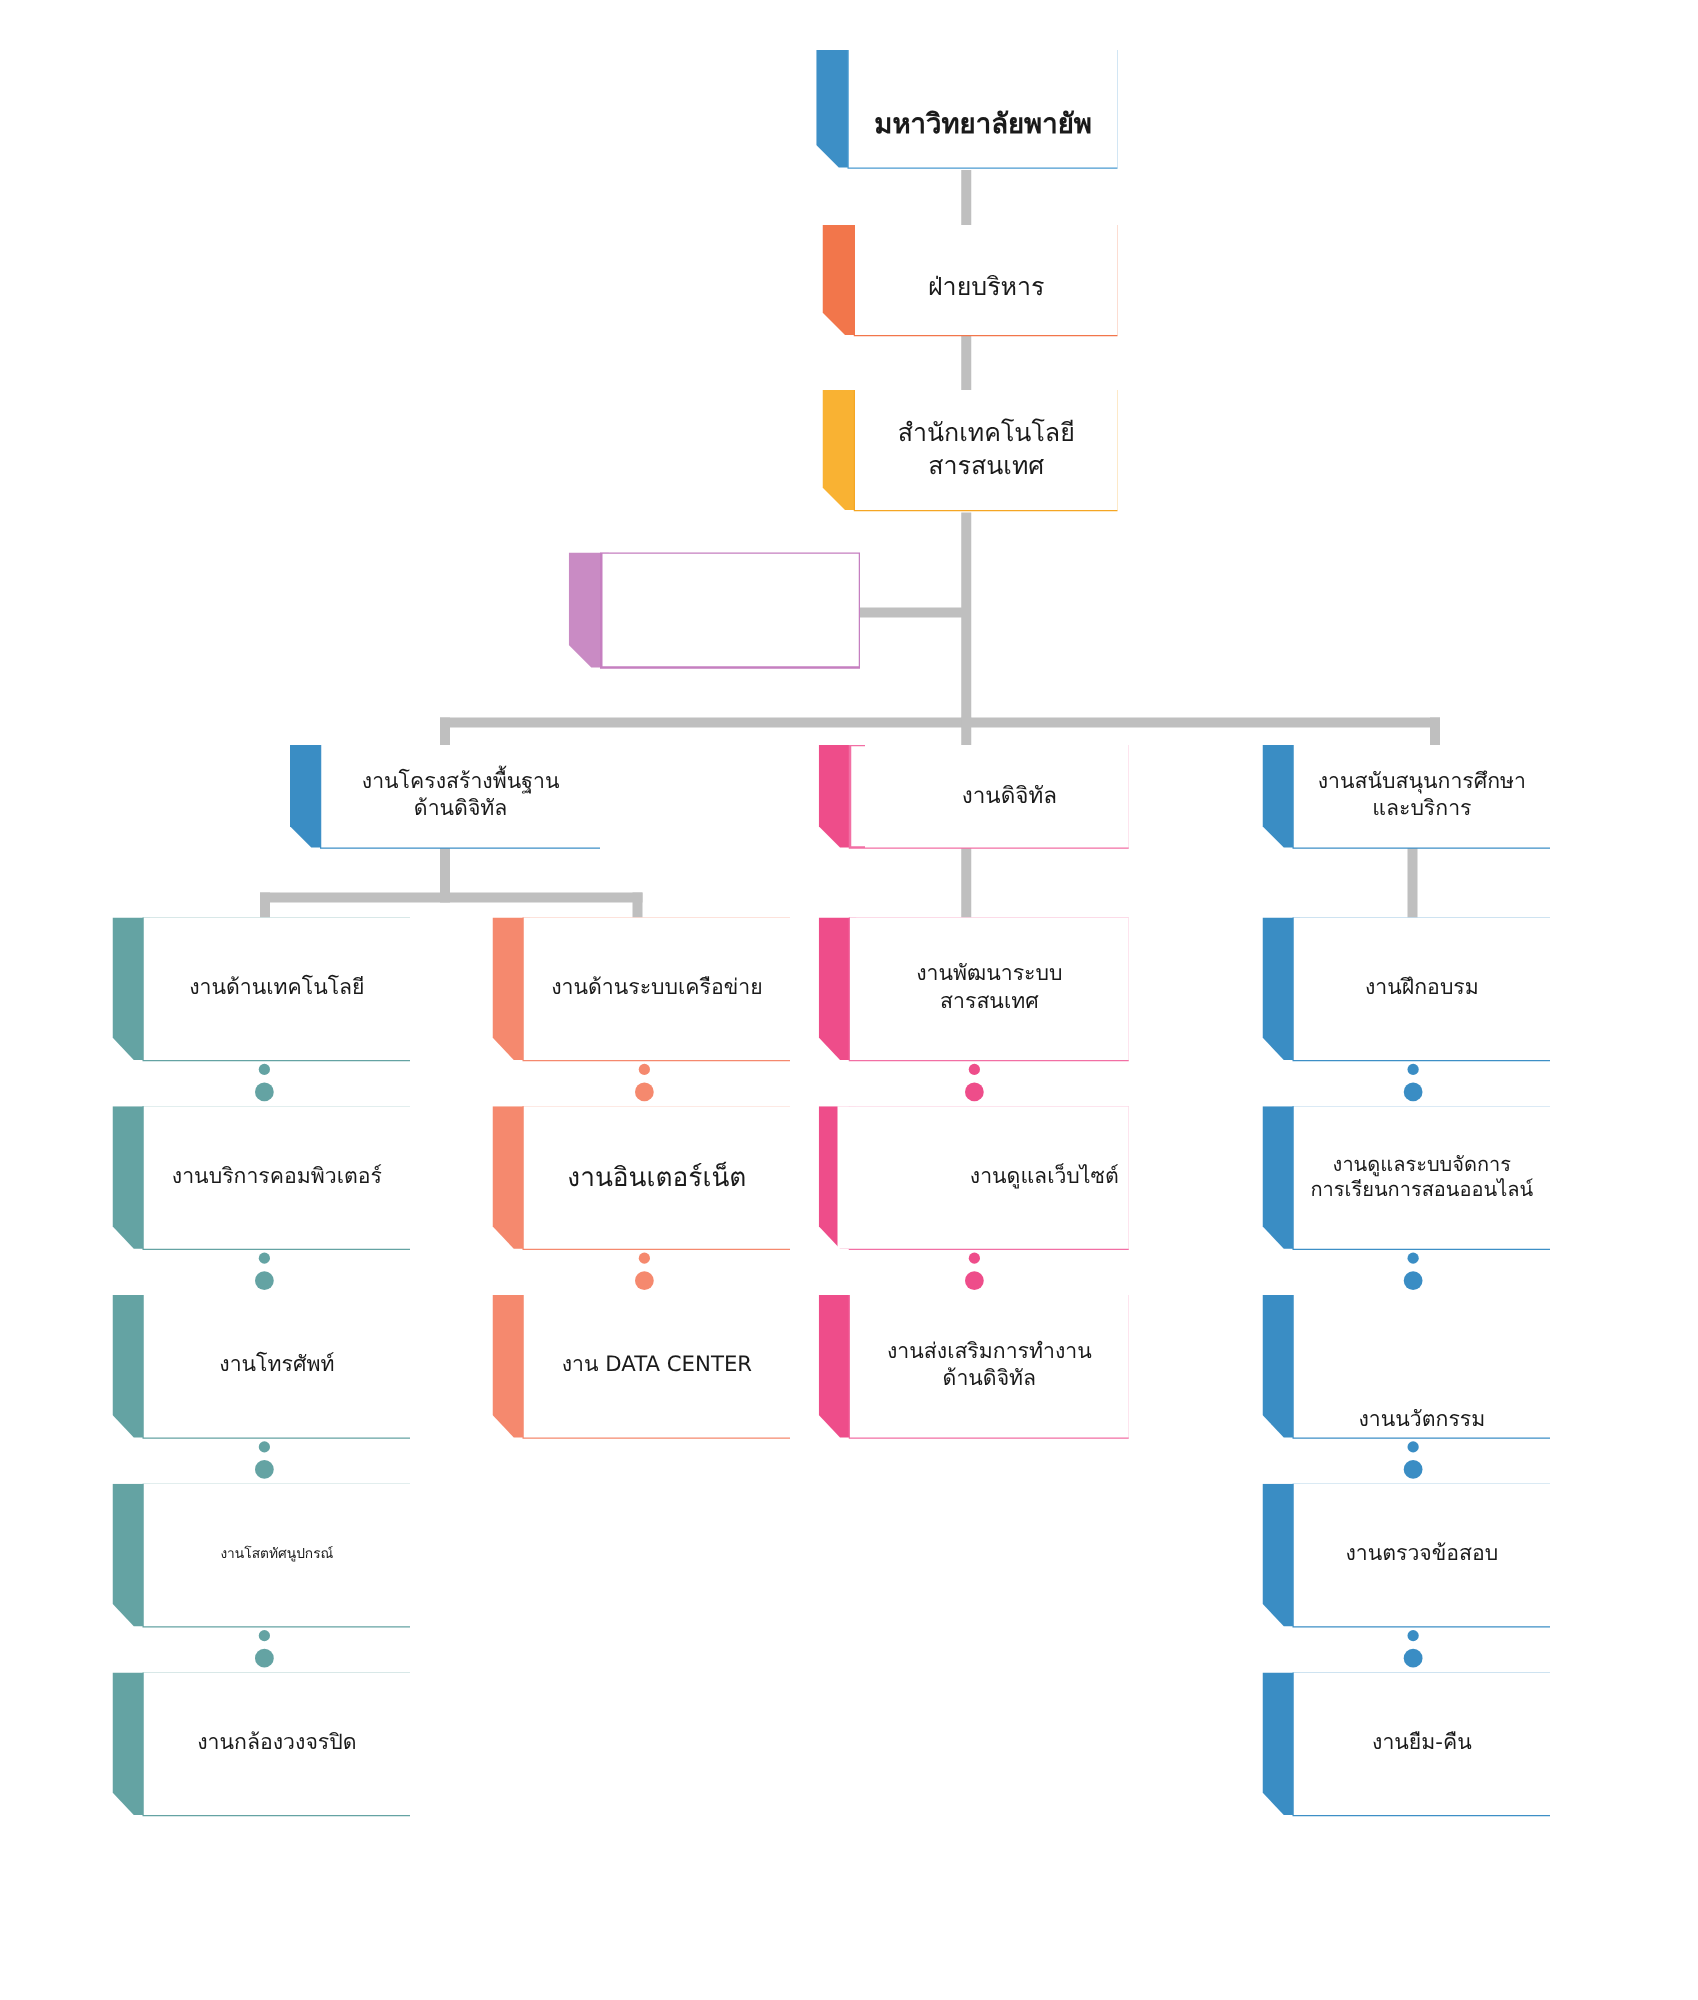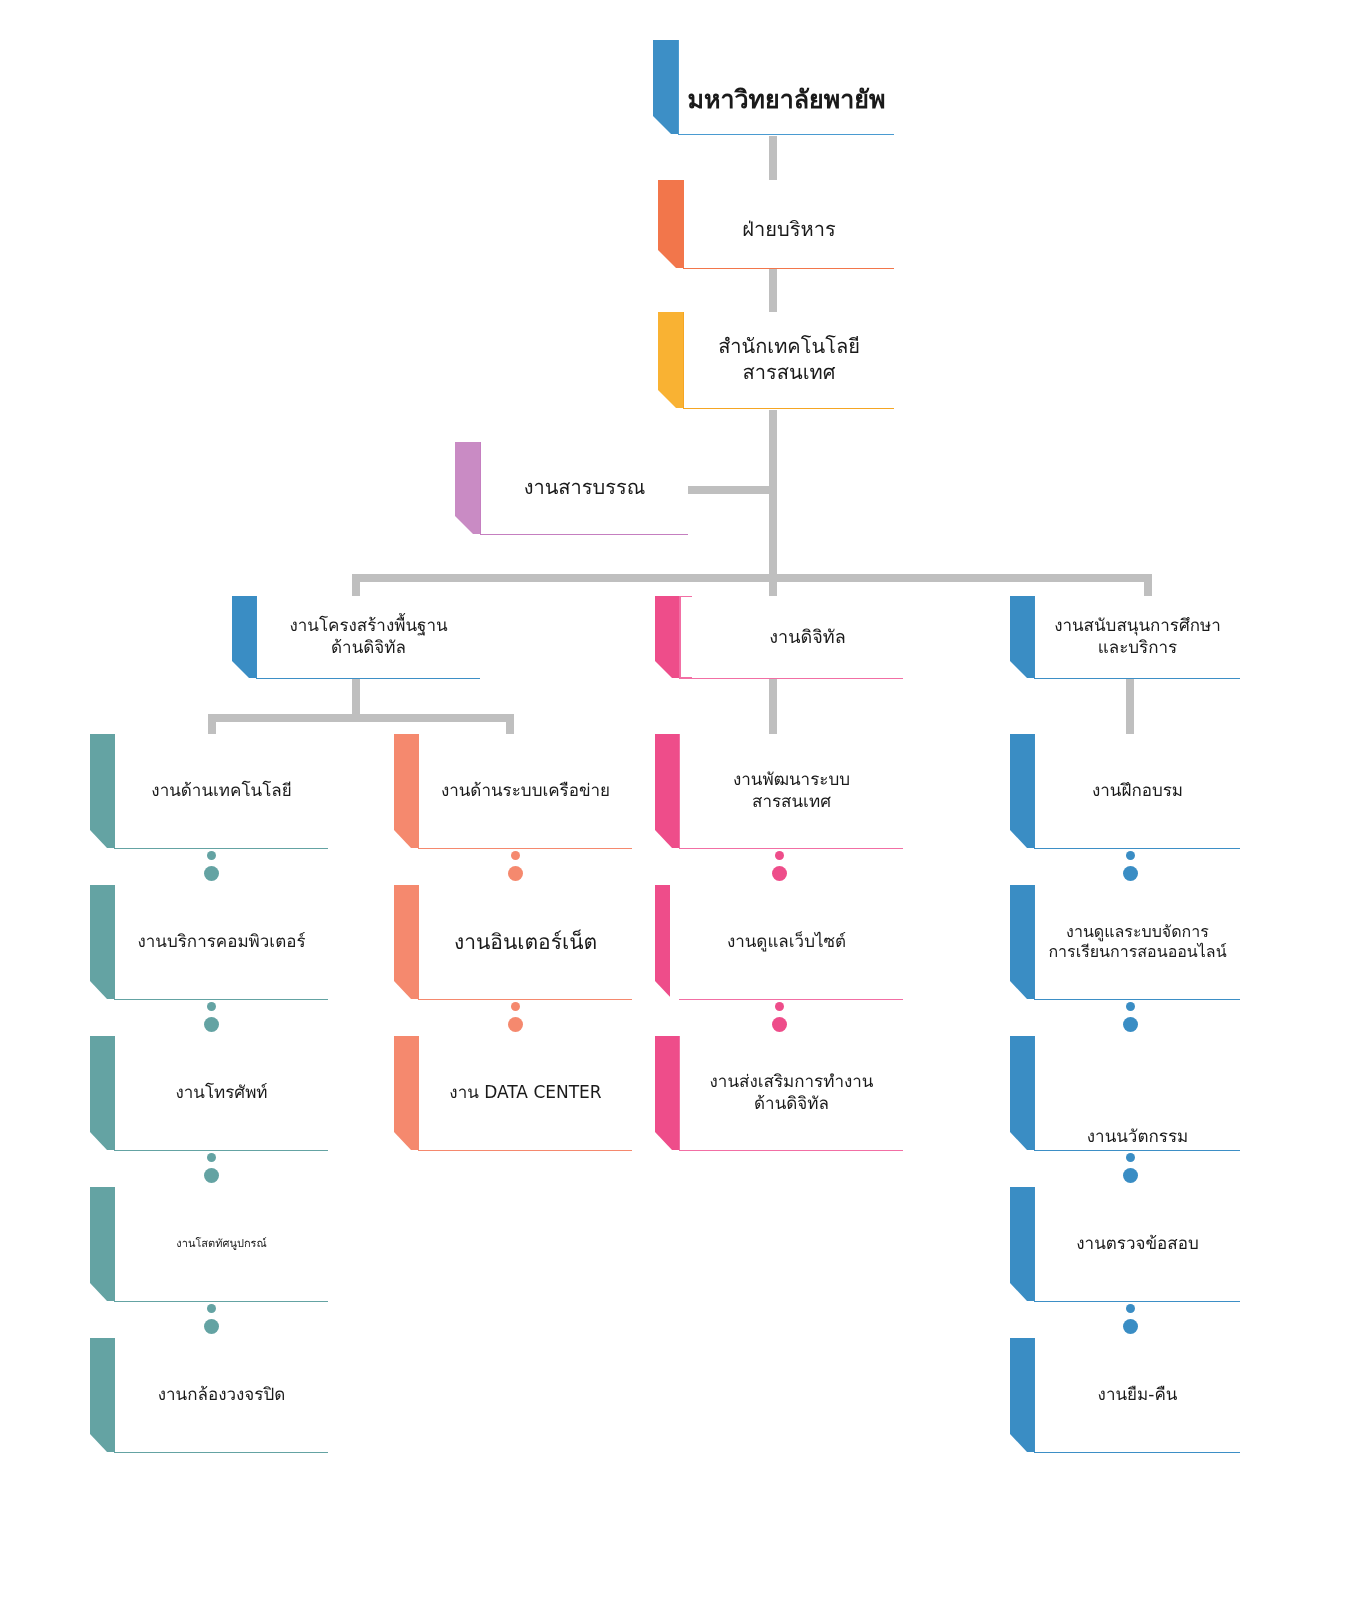--- a/index.html
+++ b/index.html
@@ -90,21 +90,21 @@
 
   <div class="conn" style="left:769px; top:678px; width:8px; height:58px;"></div>
   <div class="conn" style="left:1126px; top:678px; width:8px; height:58px;"></div>
 
   <div class="node" style="left:653px; top:40px; width:241px; height:98px;">
     <svg class="tab" viewBox="0 0 241 98" preserveAspectRatio="none">
       <polygon points="0,0 32,0 32,94 18,94 0,76" fill="#3D8FC6"></polygon>
       <rect x="26" y="0" width="215" height="94" fill="#ffffff" stroke="#4A9BD1" stroke-width="2"></rect>
     </svg>
     <div class="body" style="border:0;">
-      <span class="label" style="font-size:25px; font-weight:700;margin-top:26px;">มหาวิทยาลัยพายัพ</span>
+      <span class="label" style="font-size:22px; font-weight:700;margin-top:26px;">มหาวิทยาลัยพายัพ</span>
     </div>
   </div>
 
   <div class="node" style="left:658px; top:180px; width:236px; height:92px;">
     <svg class="tab" viewBox="0 0 236 92" preserveAspectRatio="none">
       <polygon points="0,0 32,0 32,88 18,88 0,70" fill="#F2764B"></polygon>
       <rect x="26" y="0" width="210" height="88" fill="#ffffff" stroke="#F2764B" stroke-width="2"></rect>
     </svg>
     <div class="body">
       <span class="label" style="font-size:20px;margin-top:12px;">ฝ่ายบริหาร</span>
@@ -120,23 +120,20 @@
       <span class="label" style="font-size:20px;">สำนักเทคโนโลยี
 สารสนเทศ</span>
     </div>
   </div>
 
   <div class="node" style="left:455px; top:442px; width:233px; height:96px;">
     <svg class="tab" viewBox="0 0 233 96" preserveAspectRatio="none">
       <polygon points="0,0 32,0 32,92 18,92 0,74" fill="#C98BC4"></polygon>
       <rect x="26" y="0" width="207" height="92" fill="#ffffff" stroke="#C57FC0" stroke-width="2"></rect>
     </svg>
-    <div class="body">
-      <span class="label" style="font-size:20px;">งานสารบรรณ</span>
-    </div>
   </div>
 
   <div class="node" style="left:232px; top:596px; width:248px; height:86px;padding-left:48px;">
     <svg class="tab" viewBox="0 0 248 86" preserveAspectRatio="none">
       <polygon points="0,0 30,0 30,82 17,82 0,65" fill="#3A8DC4"></polygon>
       <rect x="25" y="0" width="223" height="82" fill="#ffffff" stroke="#3D8FC6" stroke-width="2"></rect>
     </svg>
     <div class="body" style="left:25px;">
       <span class="label" style="font-size:17px;">งานโครงสร้างพื้นฐาน
 ด้านดิจิทัล</span>
@@ -295,21 +292,21 @@
     <span class="d sm" style="background:#EE4D8A;"></span>
     <span class="d lg" style="background:#EE4D8A;"></span>
     <span class="d sm" style="background:#EE4D8A;"></span>
   </div>
 
   <div class="node" style="left:655px; top:885px; width:248px; height:118px;">
     <svg class="tab" viewBox="0 0 248 118" preserveAspectRatio="none">
       <polygon points="0,0 30,0 30,114 17,114 0,96" fill="#EE4D8A"></polygon>
       <rect x="25" y="0" width="223" height="114" fill="#ffffff" stroke="#F26FA4" stroke-width="2"></rect>
     </svg>
-    <div class="body" style="left:15px;">
+    <div class="body" style="left:15px;justify-content:flex-end;">
       <span class="label" style="font-size:17px;">งานดูแลเว็บไซต์</span>
     </div>
   </div>
 
   <div class="dots" style="left:771px; top:1002px; width:16px; height:44px;">
     <span class="d sm" style="background:#EE4D8A;"></span>
     <span class="d lg" style="background:#EE4D8A;"></span>
     <span class="d sm" style="background:#EE4D8A;"></span>
   </div>
 

